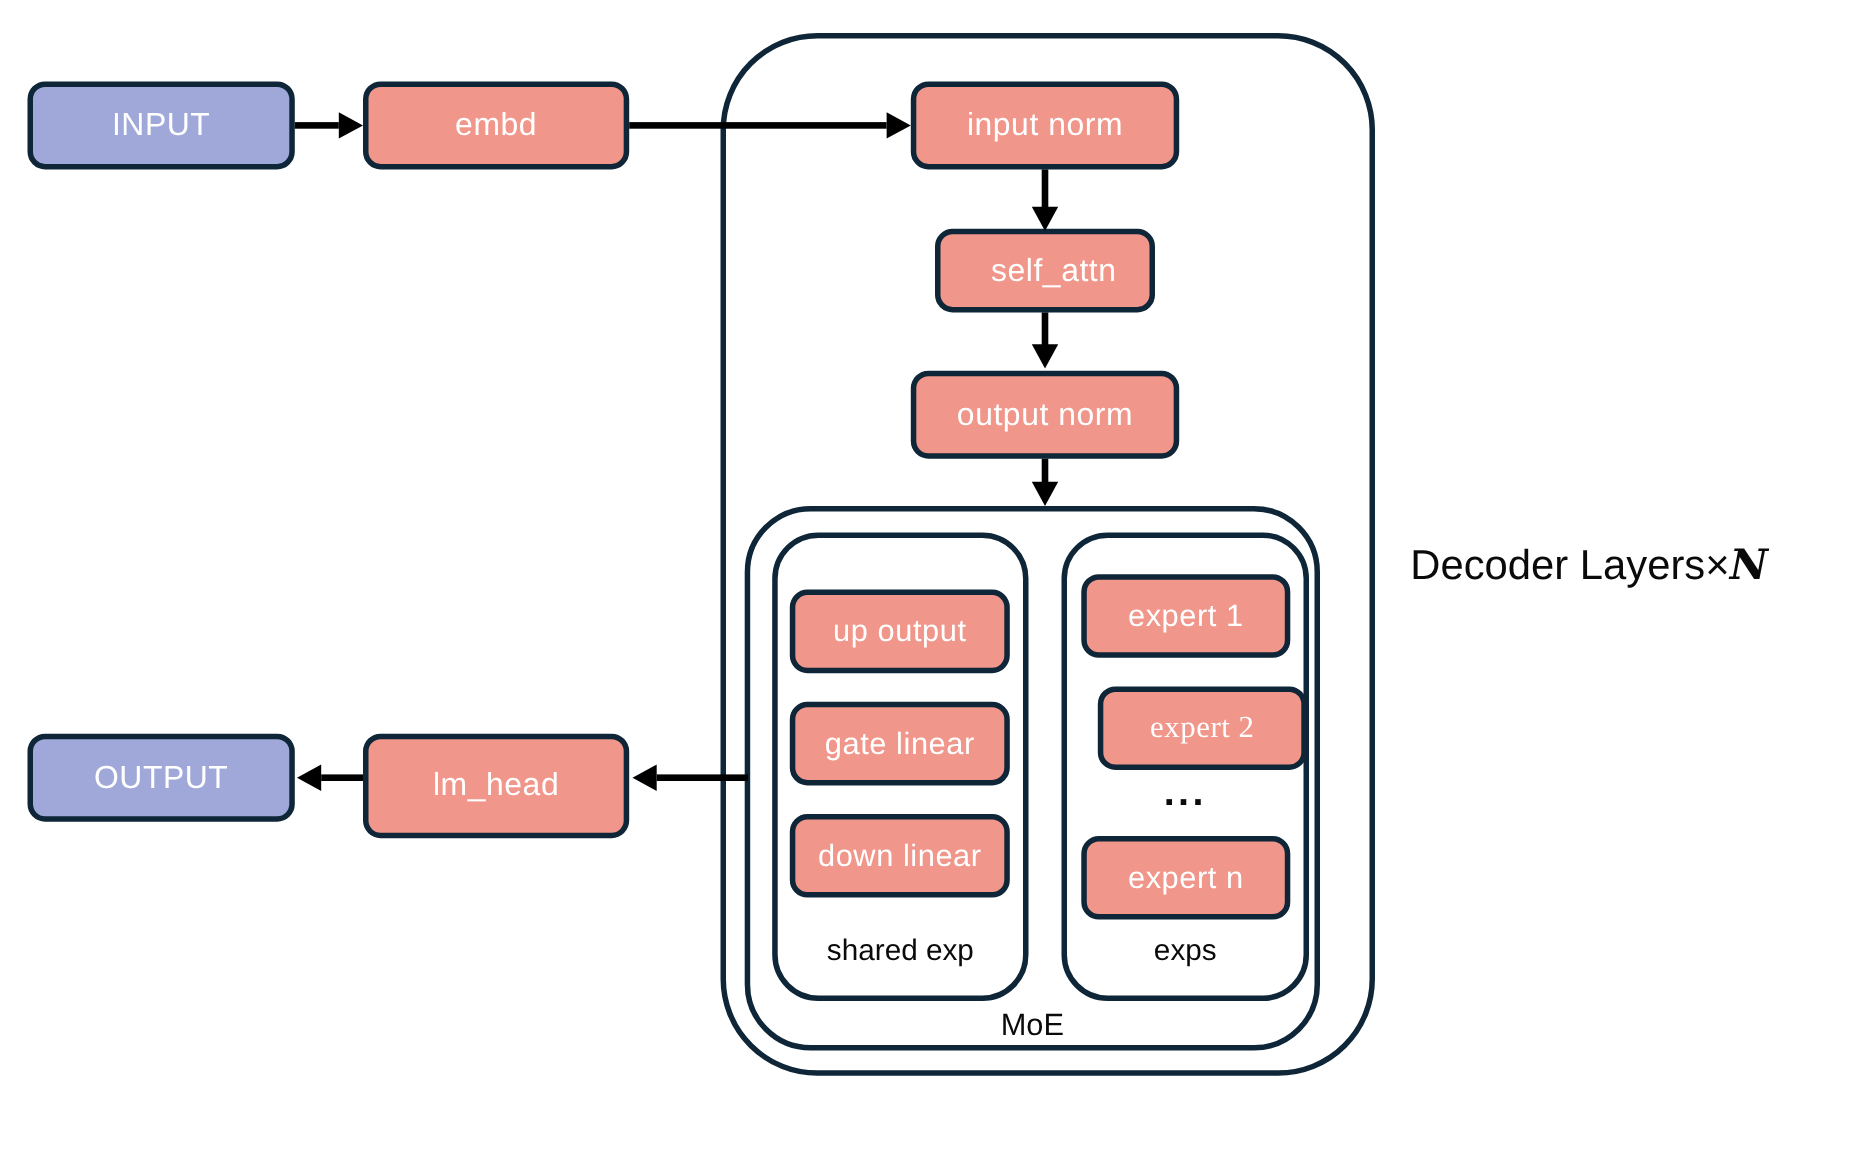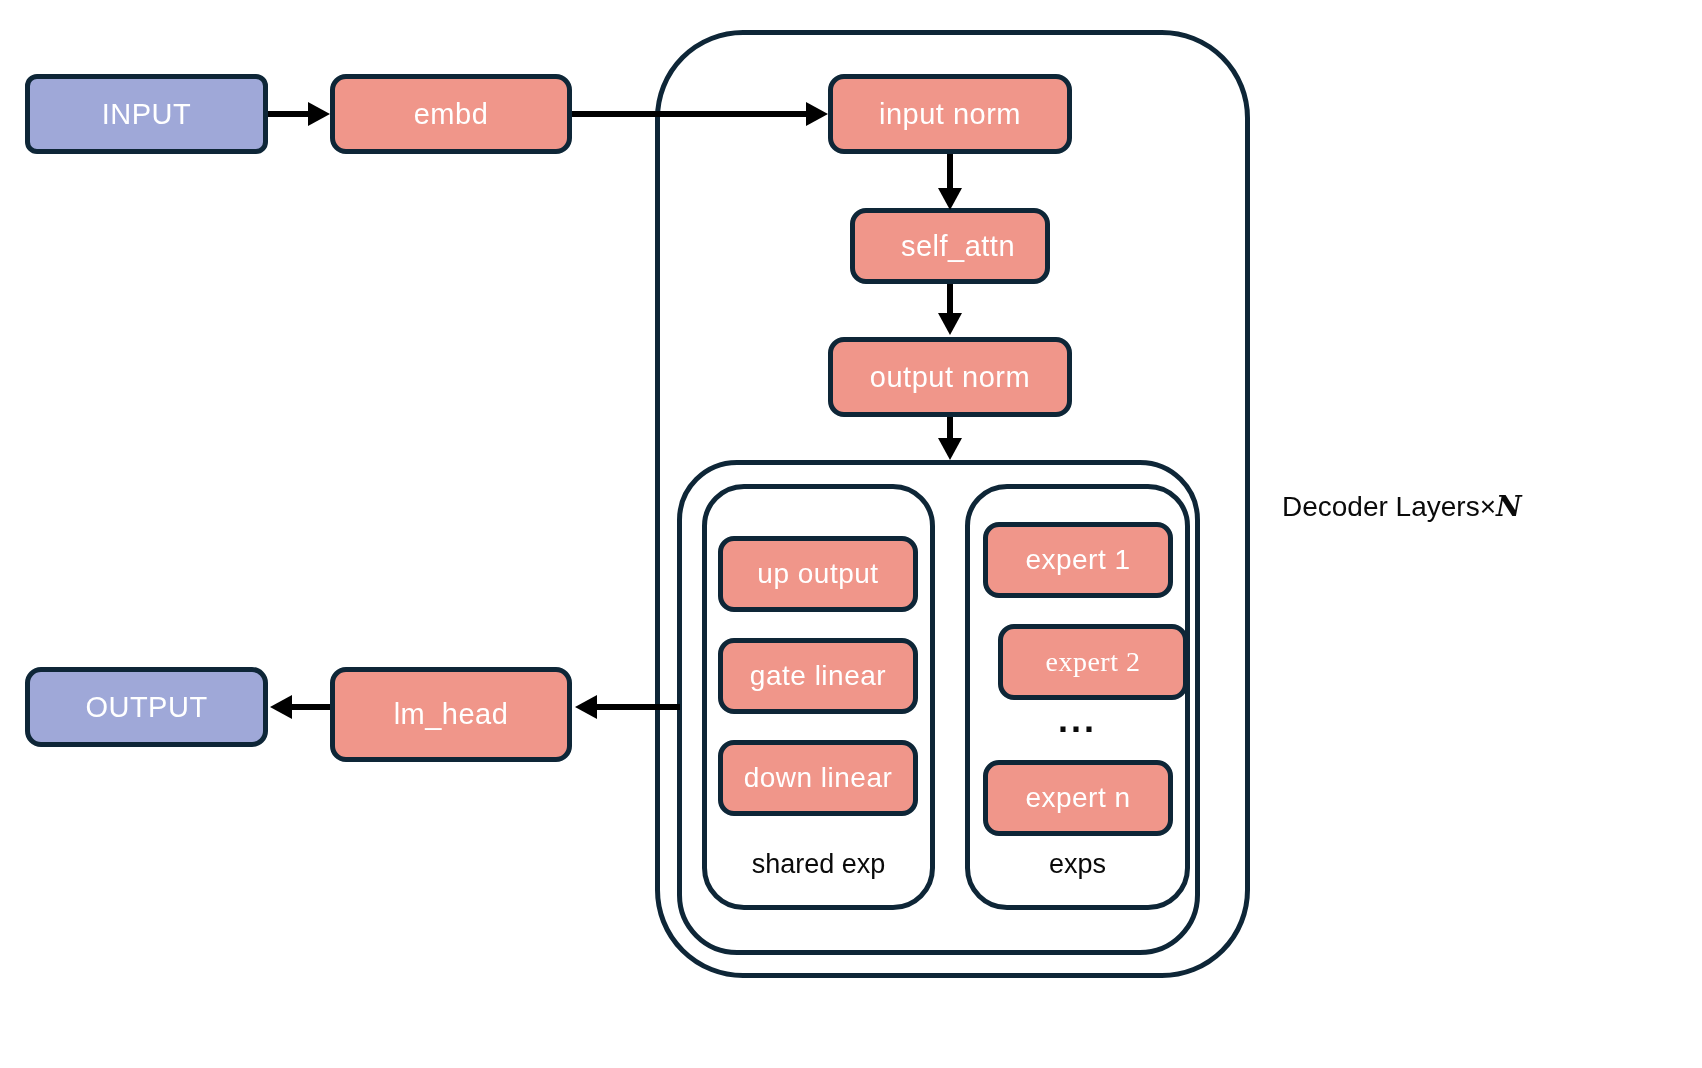--- a/index.html
+++ b/index.html
@@ -35,21 +35,21 @@
   .lbl{
     position:absolute;color:var(--label-text);text-align:center;
     font-size:27px;line-height:32px;
   }
   .dots{
     position:absolute;color:var(--label-text);text-align:center;
     font-size:36px;font-weight:700;letter-spacing:3px;line-height:44px;
   }
   .decoder-title{
     position:absolute;left:1282px;top:490px;color:var(--label-text);
-    font-size:28px;white-space:nowrap;
+    font-size:38px;white-space:nowrap;
   }
   .decoder-title .nvar{
     font-family:"DejaVu Serif", serif;font-style:italic;font-weight:700;
   }
   
   .ln{position:absolute;background:var(--arrow);}
   .ah{position:absolute;width:0;height:0;}
   .ah.right{border-top:12px solid transparent;border-bottom:12px solid transparent;border-left:22px solid var(--arrow);}
   .ah.left{border-top:12px solid transparent;border-bottom:12px solid transparent;border-right:22px solid var(--arrow);}
   .ah.down{border-left:12px solid transparent;border-right:12px solid transparent;border-top:22px solid var(--arrow);}
@@ -57,40 +57,41 @@
 </head>
 <body>
 
 <div class="scene">
 
   <div class="ctr decoder"></div>
   <div class="ctr moe"></div>
   <div class="ctr sub shared"></div>
   <div class="ctr sub exps"></div>
 
-  <div class="node io" style="left:25px;top:74px;width:243px;height:80px;border-radius:12px;">INPUT</div>
+  <div class="node io" style="left:25px;top:74px;width:243px;height:80px;">INPUT</div>
   <div class="node mod" style="left:330px;top:74px;width:242px;height:80px;">embd</div>
   <div class="node io" style="left:25px;top:667px;width:243px;height:80px;">OUTPUT</div>
   <div class="node mod" style="left:330px;top:667px;width:242px;height:95px;">lm_head</div>
 
   <div class="node mod" style="left:828px;top:74px;width:244px;height:80px;">input norm</div>
   <div class="node mod" style="left:850px;top:208px;width:200px;height:76px;padding-left:16px;">self_attn</div>
   <div class="node mod" style="left:828px;top:337px;width:244px;height:80px;">output norm</div>
 
   <div class="node mod small" style="left:718px;top:536px;width:200px;height:76px;">up output</div>
   <div class="node mod small" style="left:718px;top:638px;width:200px;height:76px;">gate linear</div>
   <div class="node mod small" style="left:718px;top:740px;width:200px;height:76px;">down linear</div>
   <div class="lbl" style="left:702px;top:848px;width:233px;">shared exp</div>
 
   <div class="node mod small" style="left:983px;top:522px;width:190px;height:76px;">expert 1</div>
   <div class="node mod small" style="left:998px;top:624px;width:190px;height:76px;font-family:Liberation Serif, serif;">expert 2</div>
   <div class="dots" style="left:965px;top:698px;width:225px;">...</div>
   <div class="node mod small" style="left:983px;top:760px;width:190px;height:76px;">expert n</div>
   <div class="lbl" style="left:965px;top:848px;width:225px;">exps</div>
 
+  <div class="lbl" style="left:677px;top:916px;width:523px;font-size:28px;">MoE</div>
 
   <div class="decoder-title">
     <span>Decoder Layers</span><span>×</span><span class="nvar">N</span>
   </div>
 
   <div class="ln" style="left:268px;top:111px;width:40px;height:6px;"></div>
   <div class="ah right" style="left:308px;top:102px;"></div>
 
   <div class="ln" style="left:572px;top:111px;width:234px;height:6px;"></div>
   <div class="ah right" style="left:806px;top:102px;"></div>

